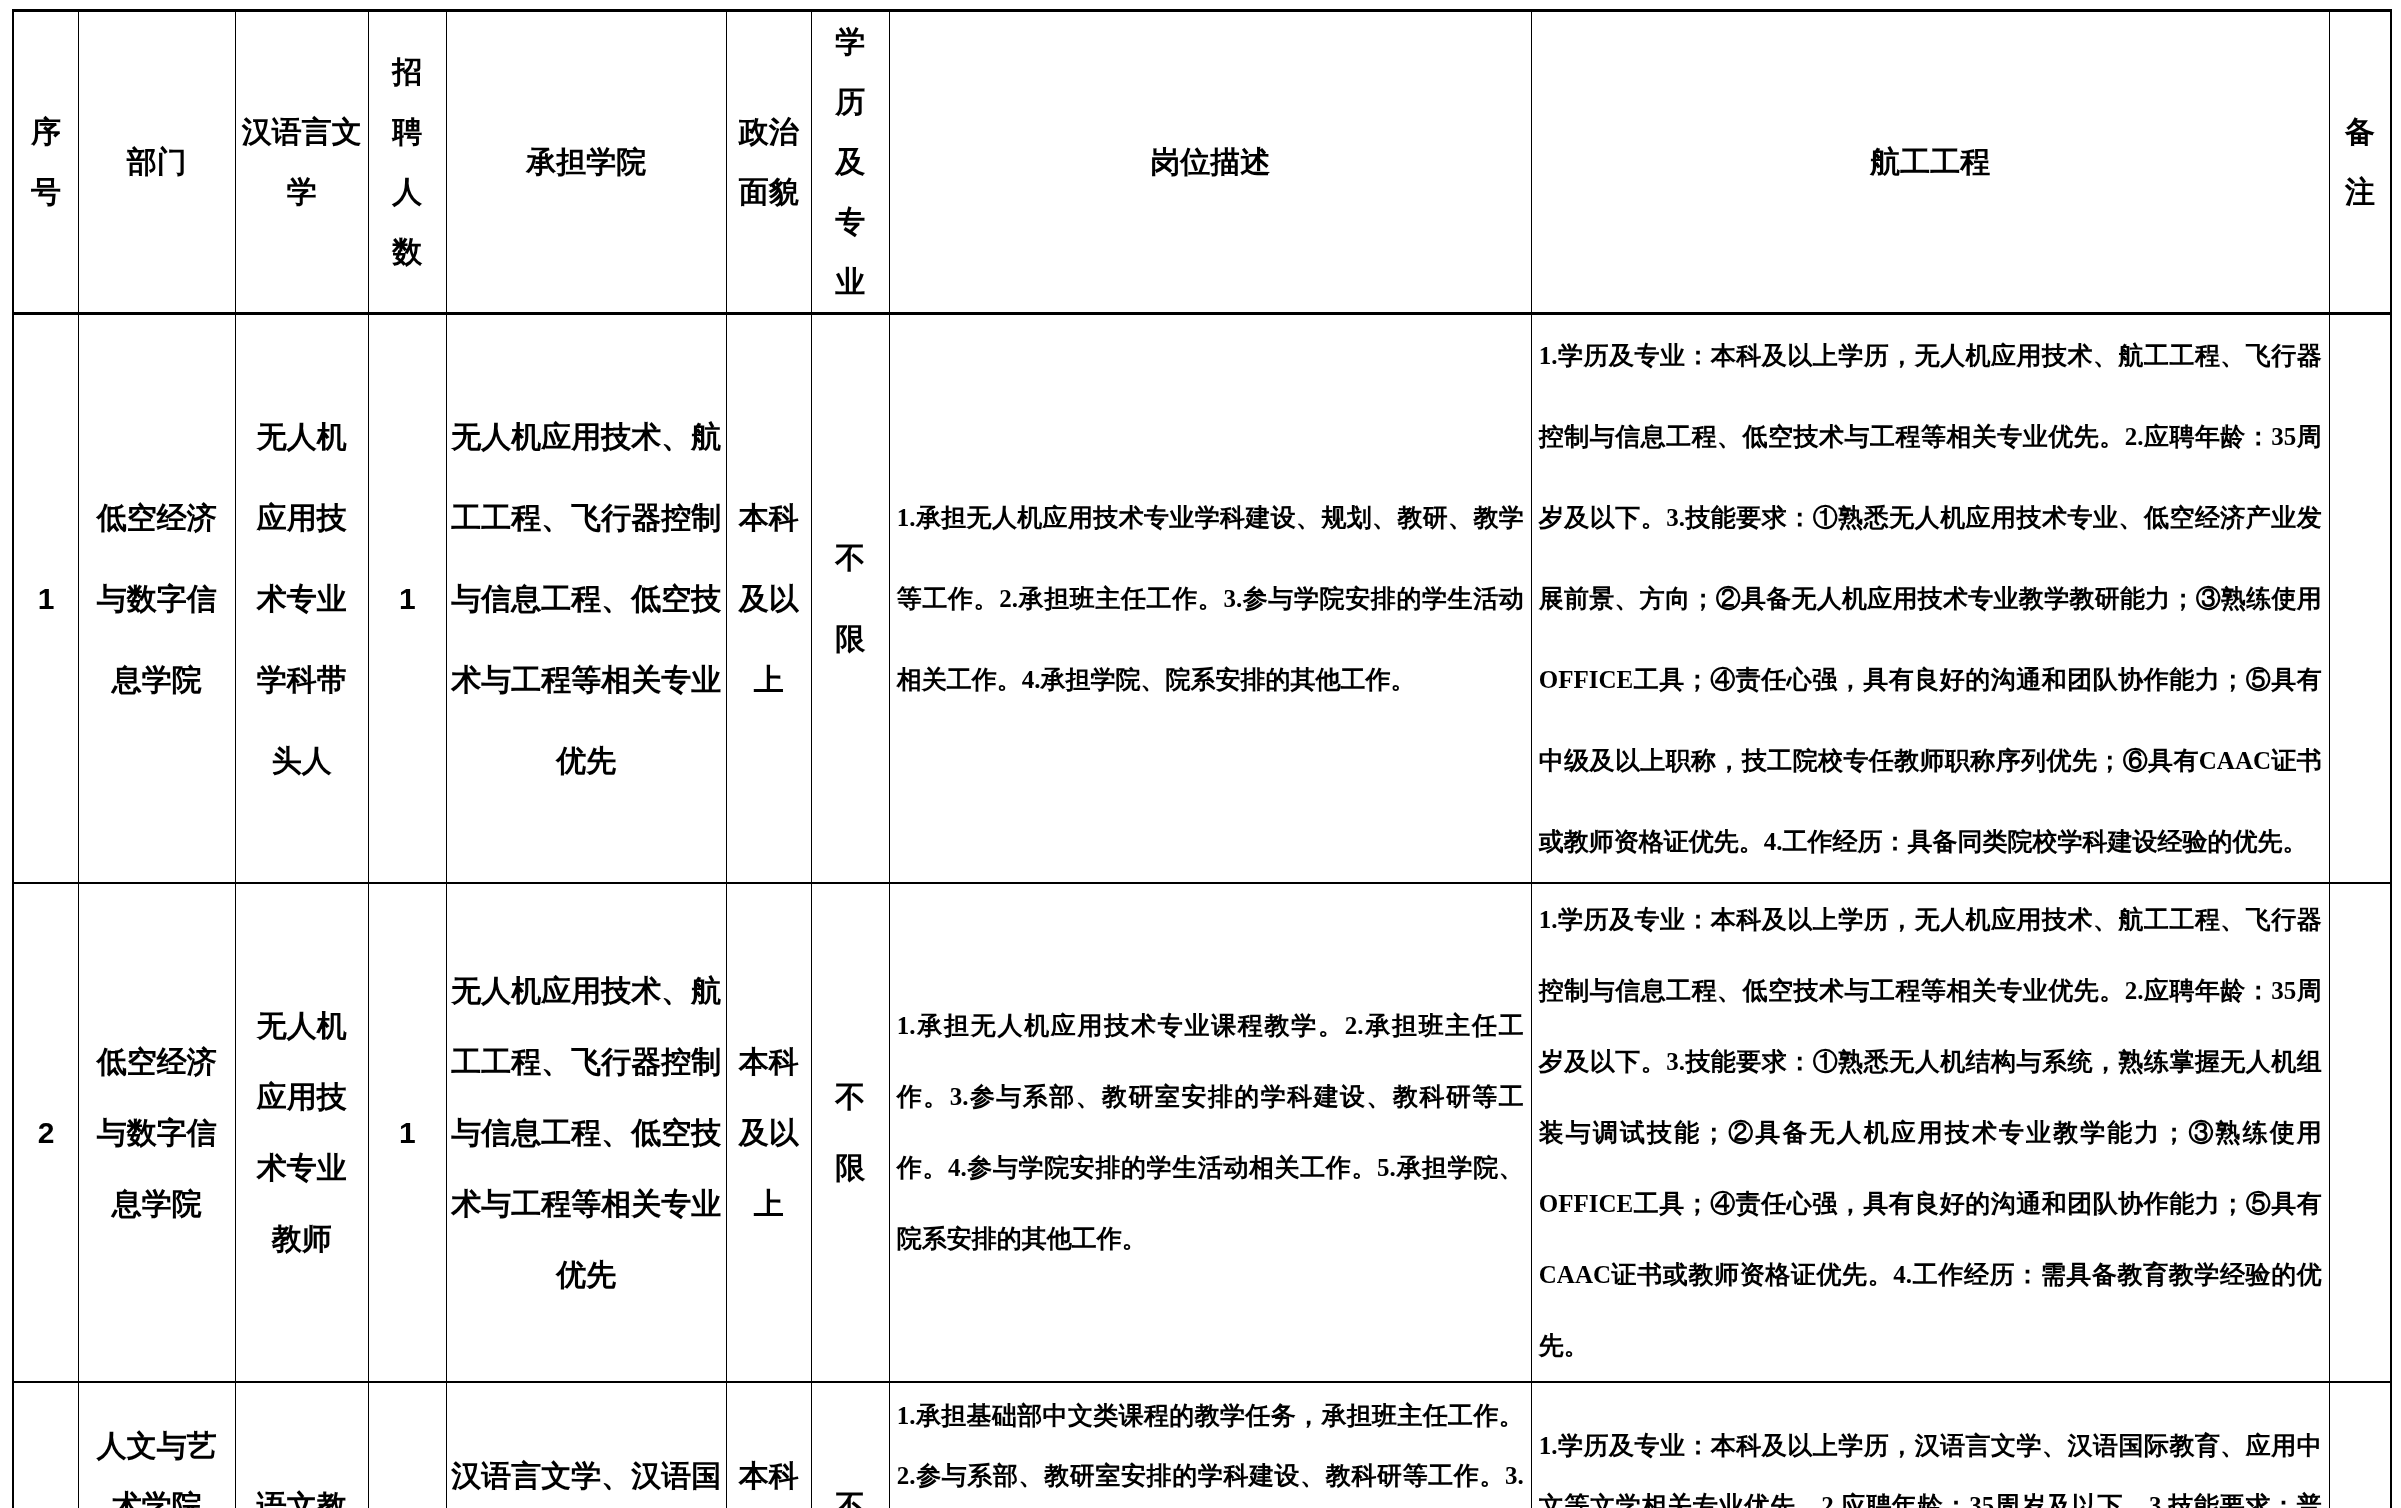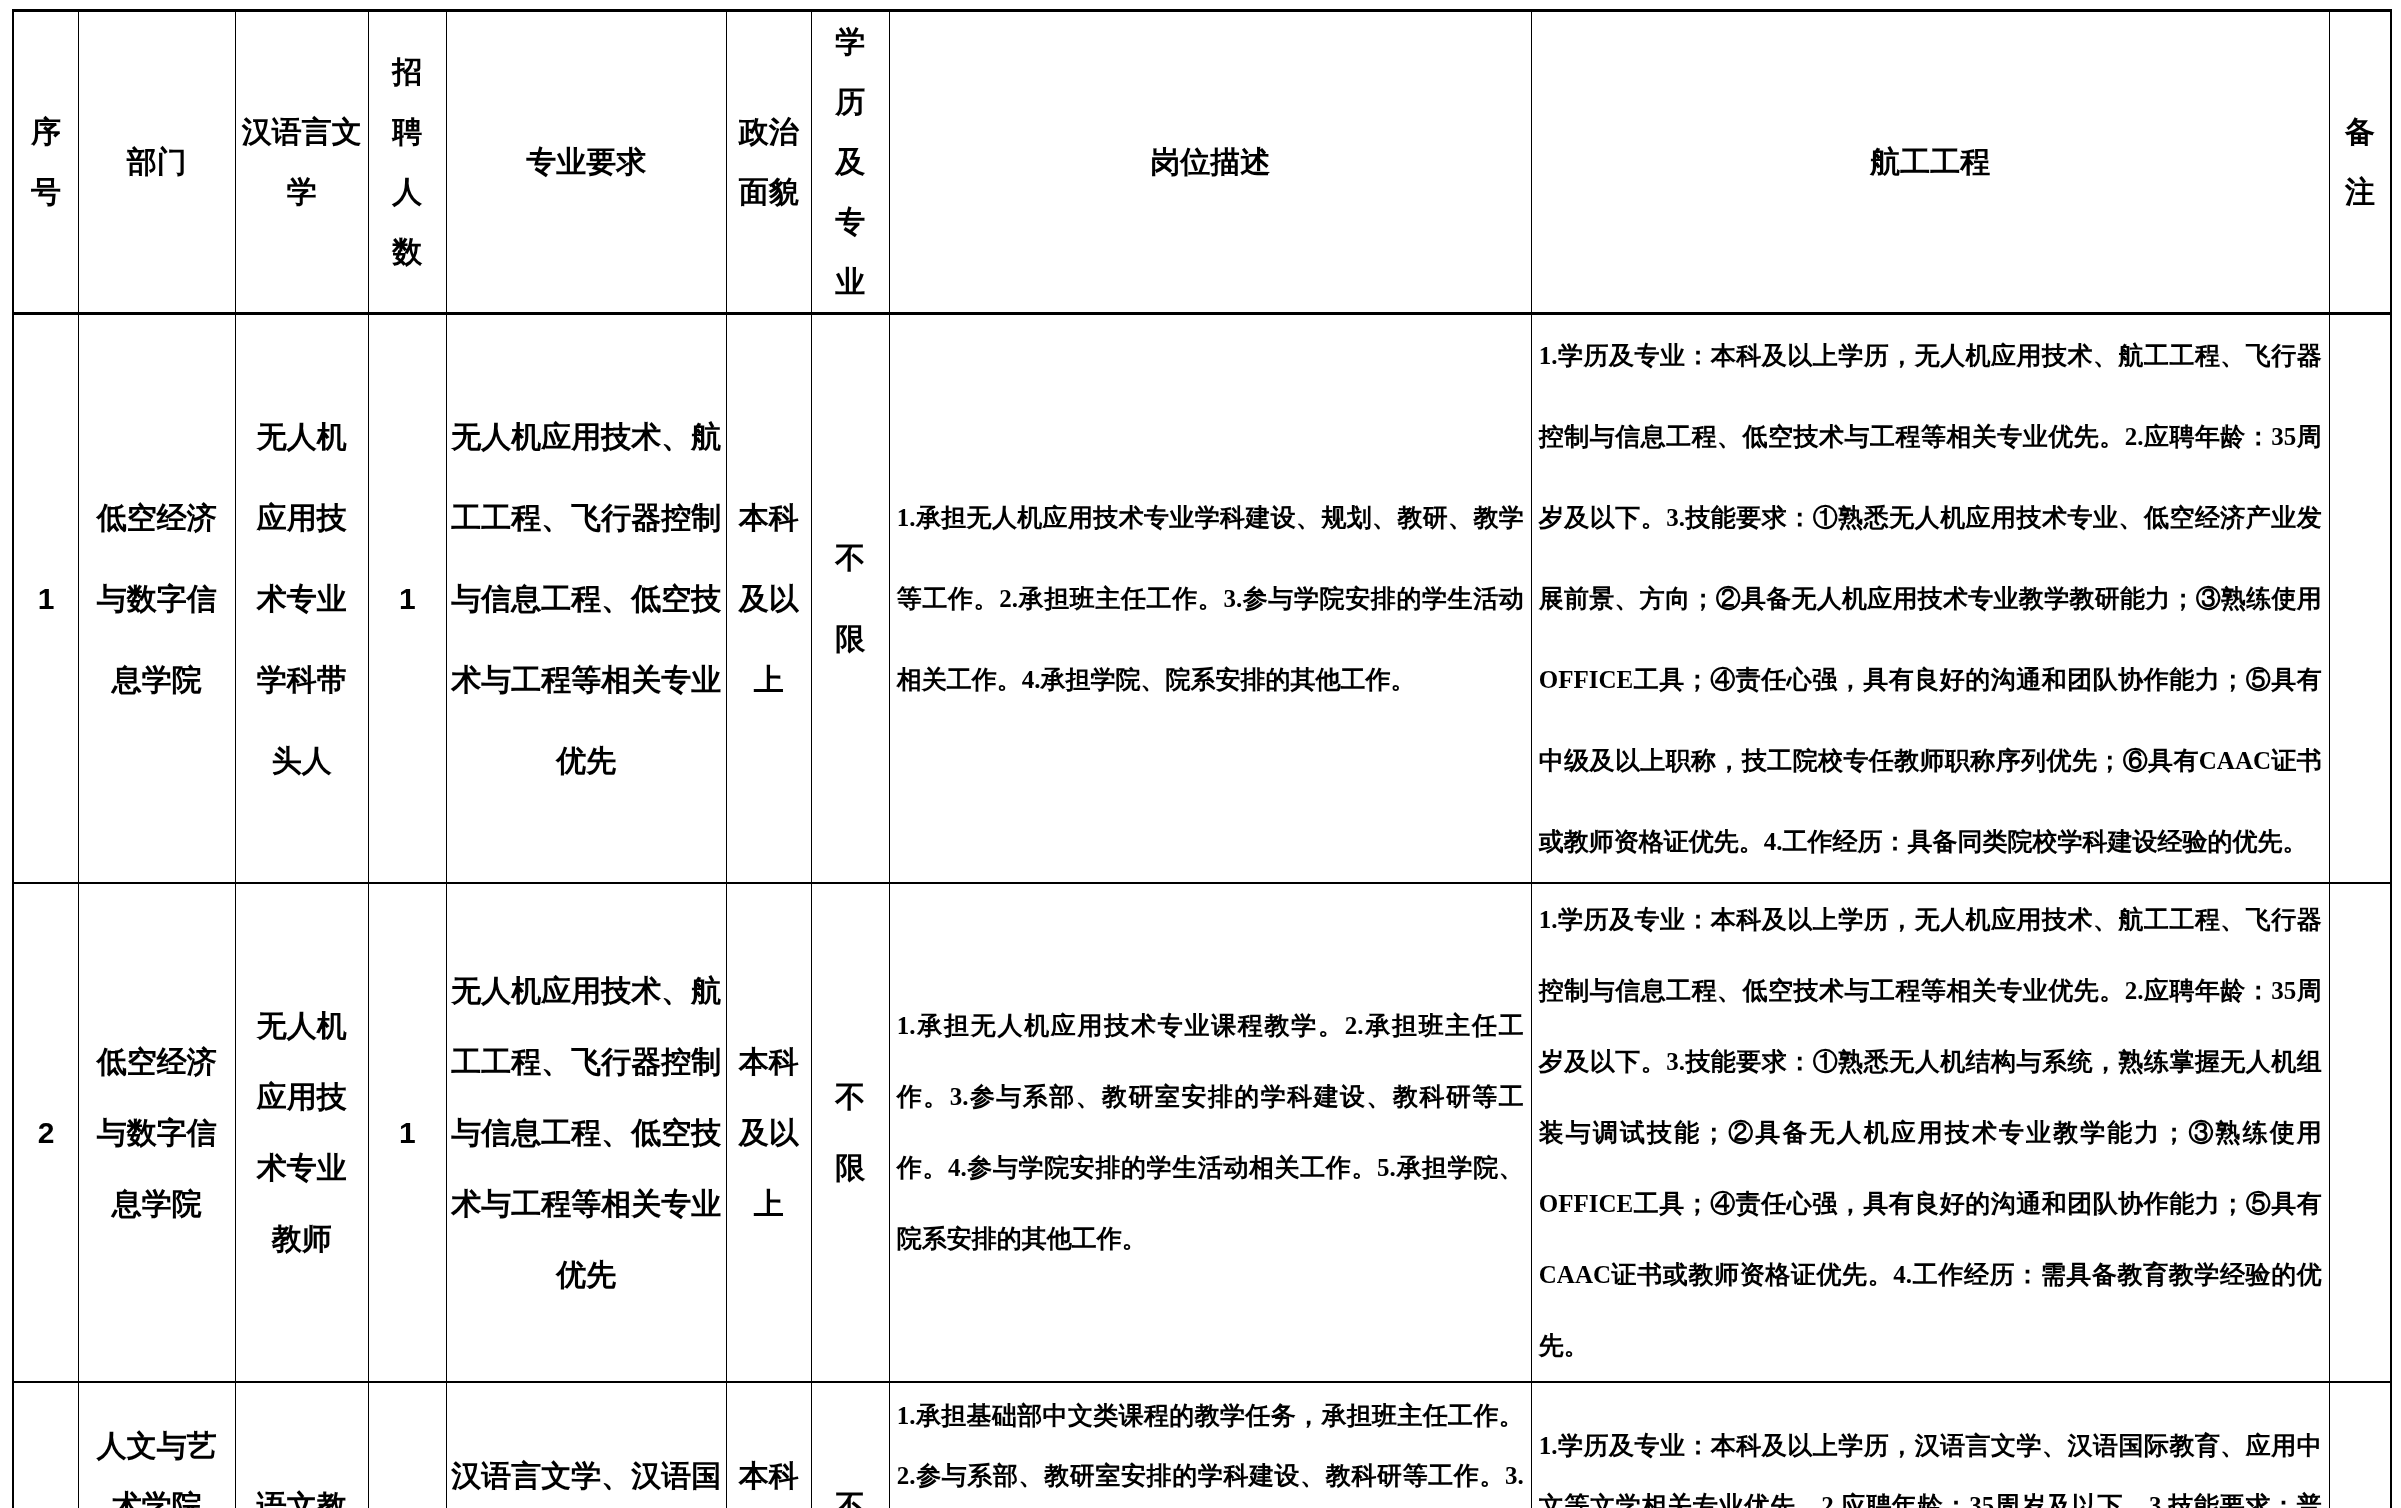--- a/index.html
+++ b/index.html
@@ -69,21 +69,21 @@
   <thead>
     <tr class="hr">
       <th>
           <div class="vstack">序号</div>
         </th>
       <th><span>部门</span></th>
       <th><span>汉语言文学</span></th>
       <th>
           <div class="vstack">招聘人数</div>
         </th>
-      <th><span>专业要求</span></th>
+      <th><span>承担学院</span></th>
       <th><span>政治面貌</span></th>
       <th>
           <div class="vstack">学历及专业</div>
         </th>
       <th><span>岗位描述</span></th>
       <th><span>航工工程</span></th>
       <th>
           <div class="vstack">备注</div>
         </th>
     </tr>

